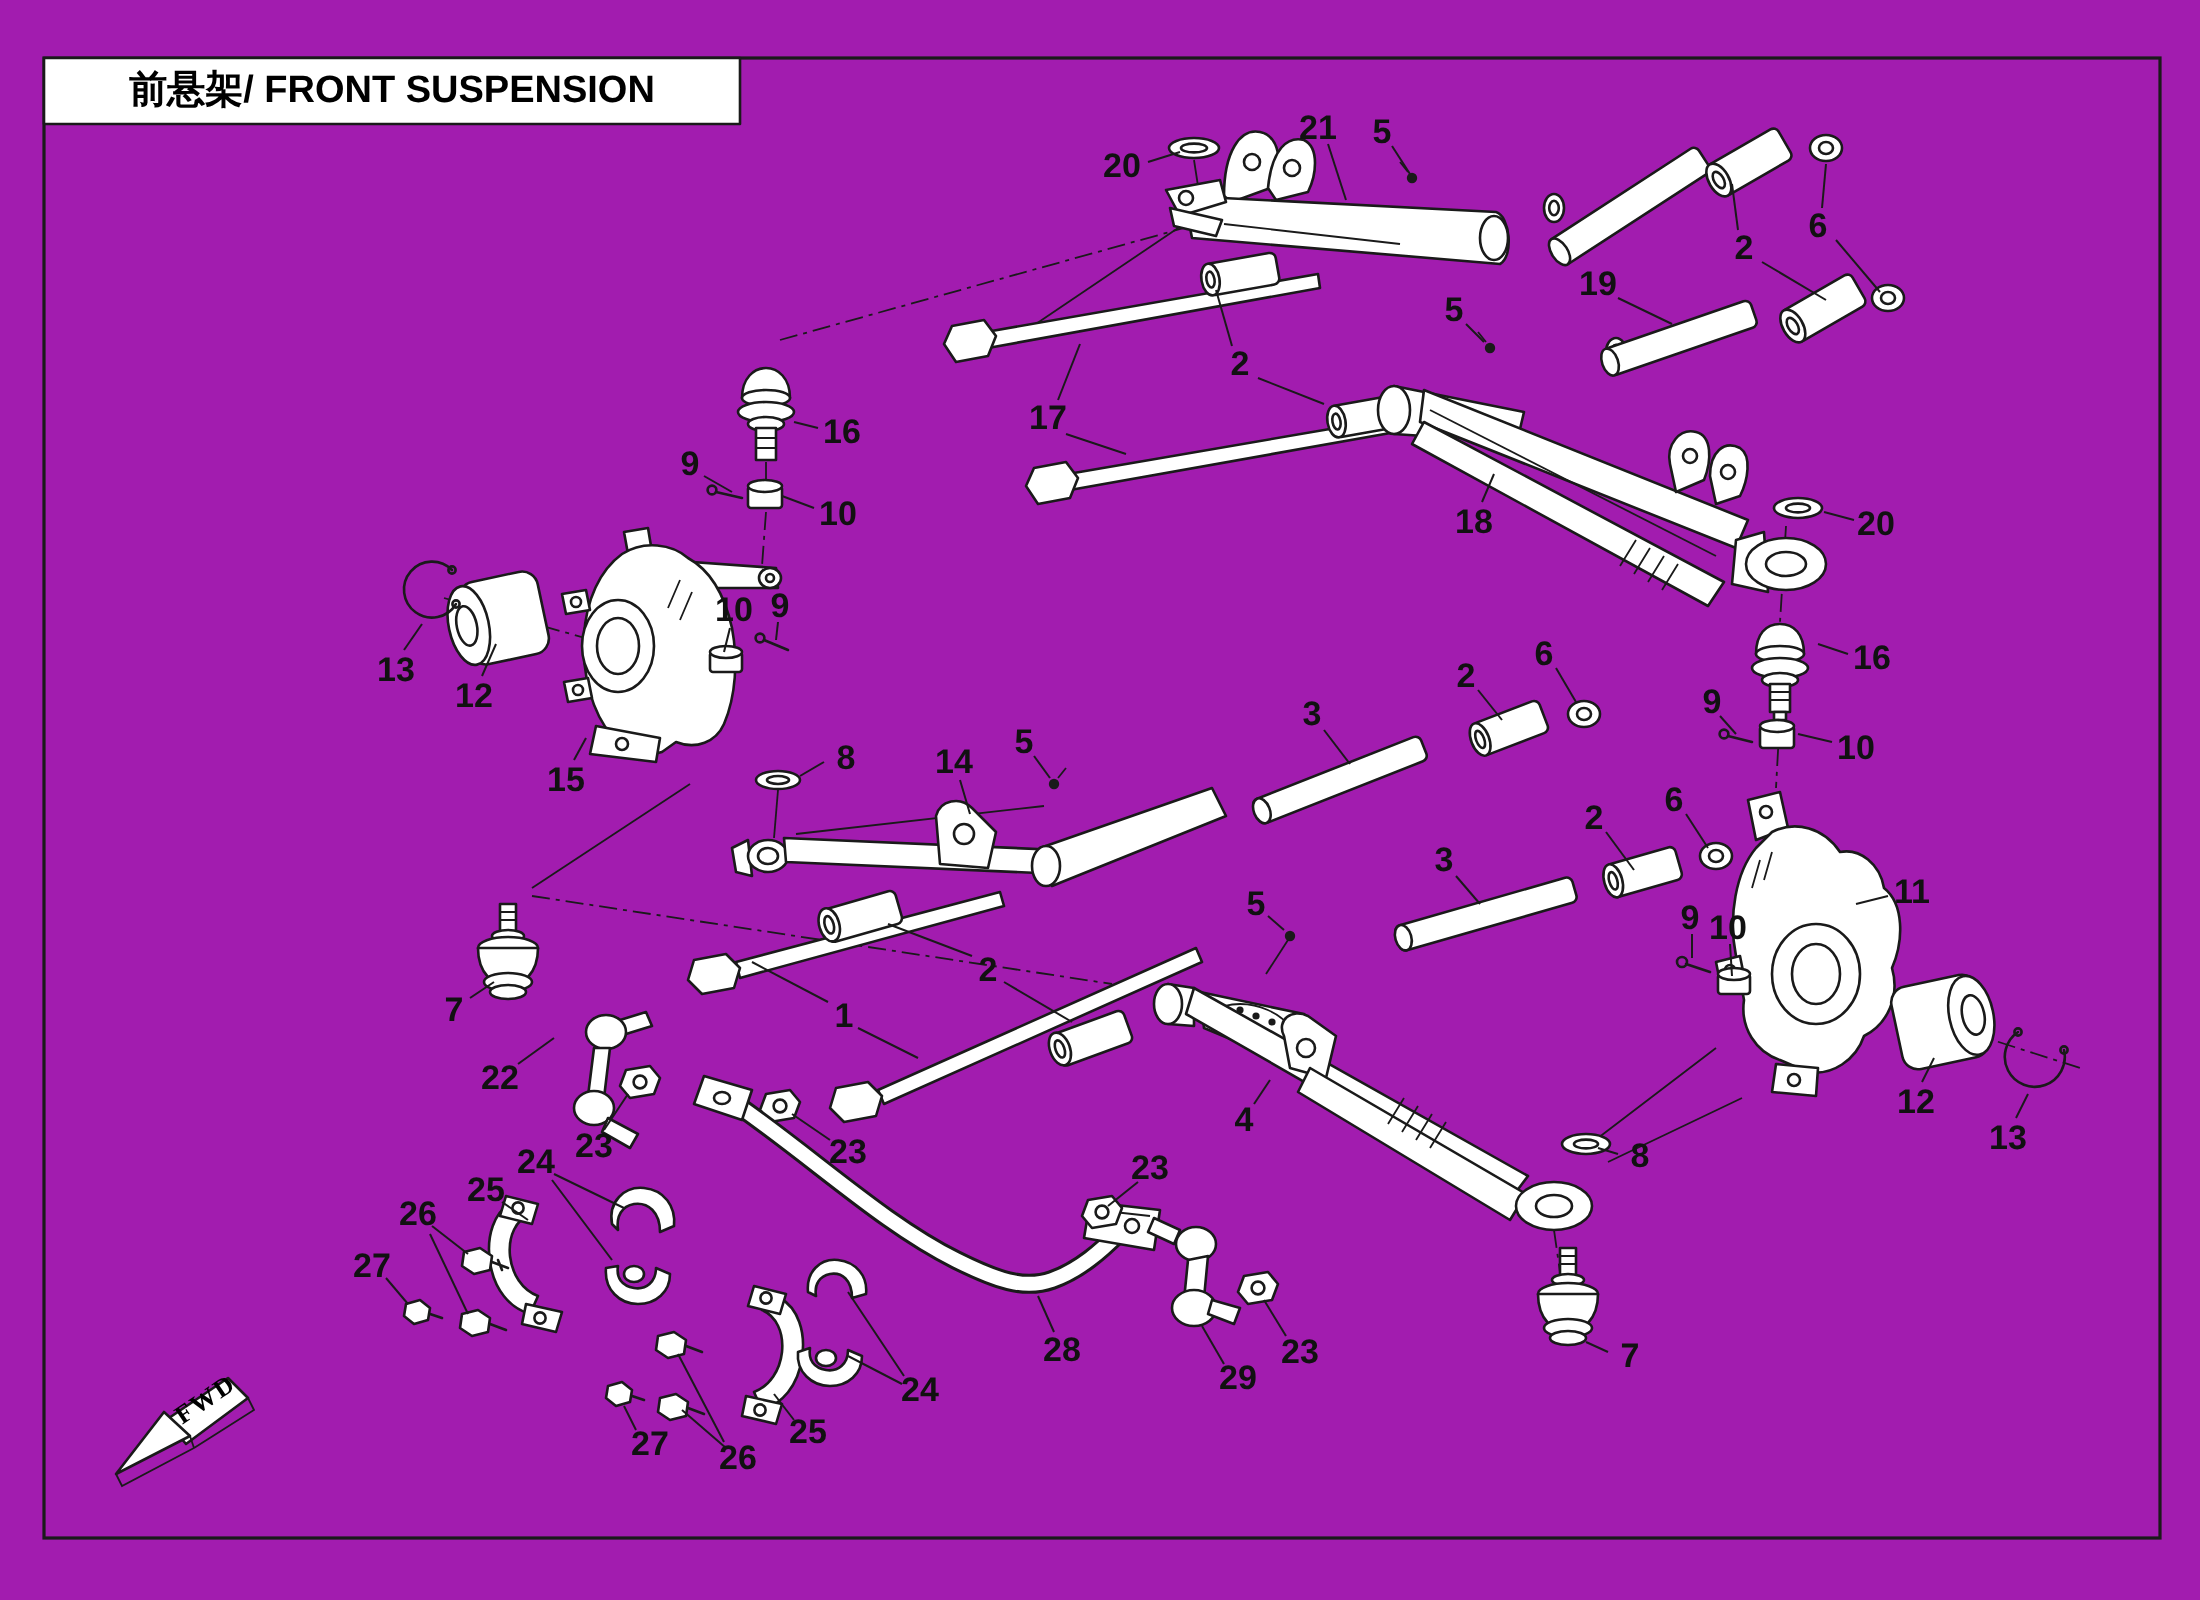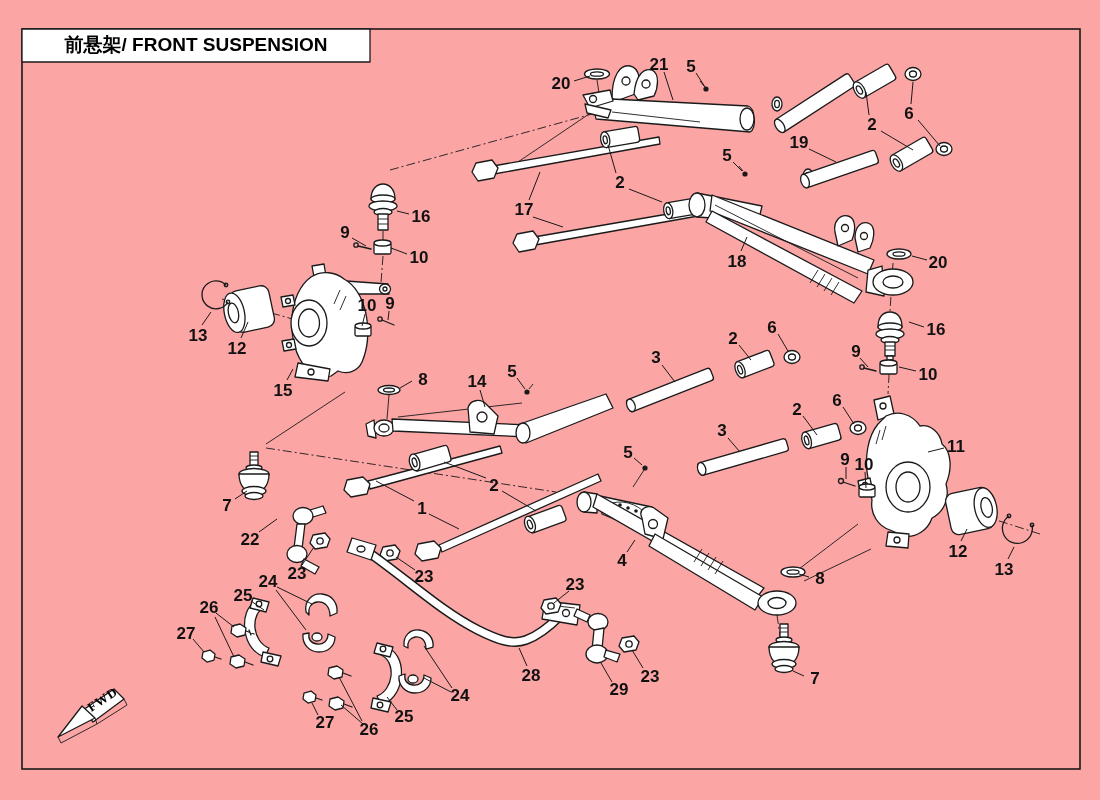--- a/index.html
+++ b/index.html
@@ -1,16 +1,16 @@
 <!DOCTYPE html>
 <html><head>
 <meta charset="utf-8">
 <style>
   html,body{margin:0;padding:0;background:#fff;}
-  .page{position:relative;width:1100px;height:800px;background:#fca5a5;overflow:hidden;
+  .page{position:relative;width:1100px;height:800px;background:#a21caf;overflow:hidden;
         font-family:"Liberation Sans",sans-serif;}
   svg{display:block;}
   .fw{fill:#fff;stroke:#1a1a1a;stroke-width:1.3;stroke-linejoin:round;}
   .ln{fill:none;stroke:#1a1a1a;stroke-width:1.3;stroke-linejoin:round;stroke-linecap:round;}
   .thin{fill:none;stroke:#1a1a1a;stroke-width:0.9;}
   .dk{fill:#1a1a1a;stroke:none;}
   .dash{fill:none;stroke:#1a1a1a;stroke-width:0.9;stroke-dasharray:9 3 2 3;}
   .leader{stroke:#1a1a1a;stroke-width:1;}
   .callout-text{font:bold 17px "Liberation Sans",sans-serif;fill:#111;}
   .title-text{font:bold 19px "Liberation Sans",sans-serif;fill:#000;}

